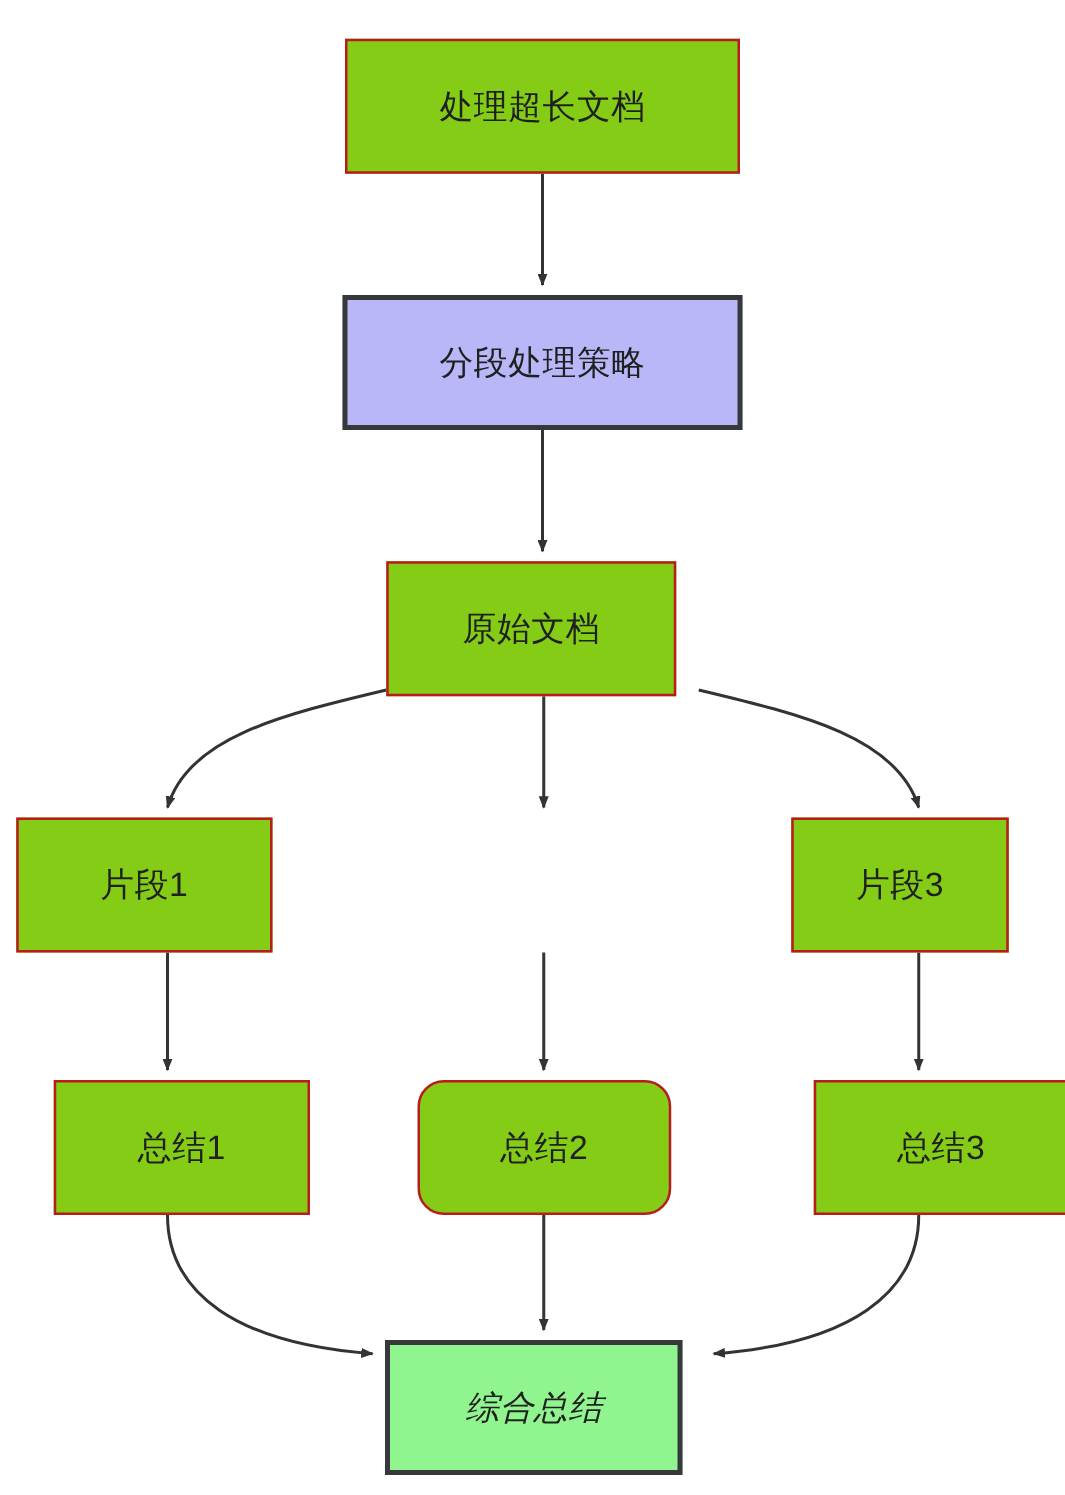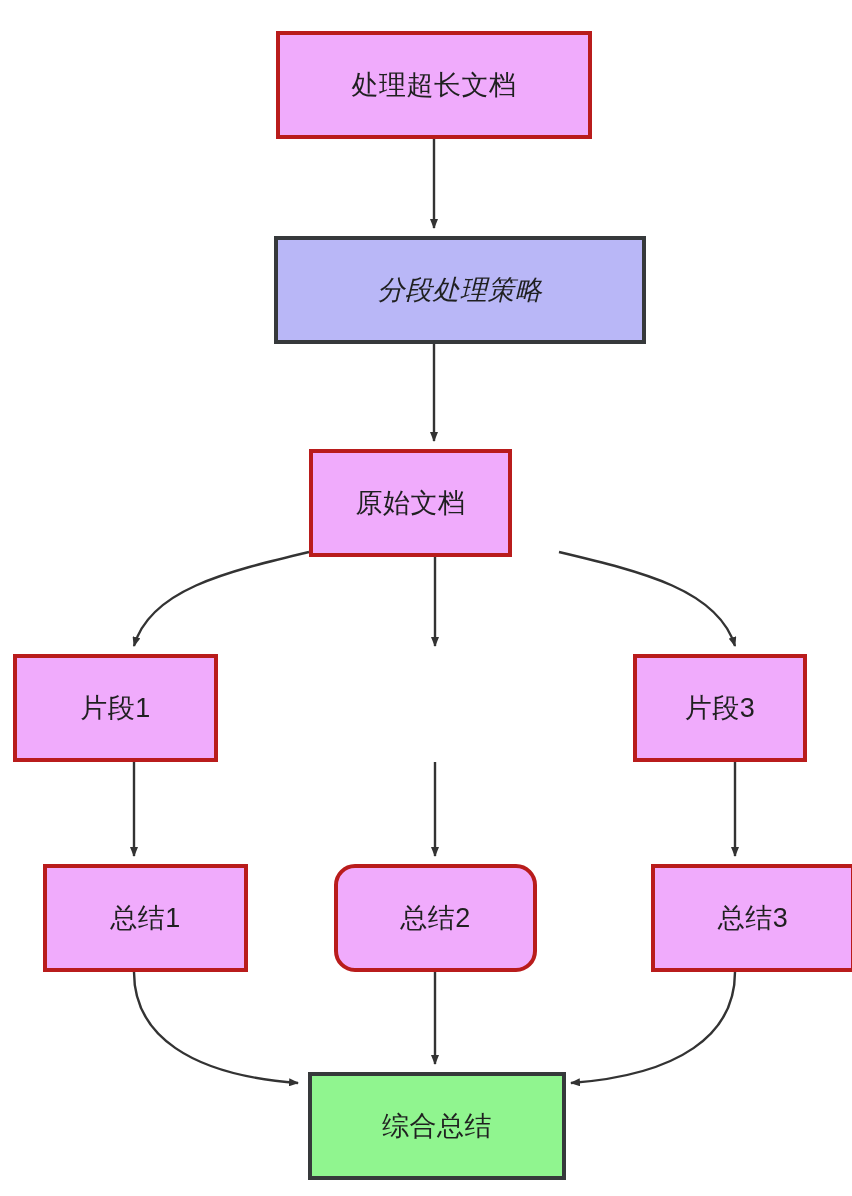--- a/index.html
+++ b/index.html
@@ -38,22 +38,22 @@
     text-align: center;
   }
   .node-label {
     font-size: 27px;
     line-height: 1.2;
     color: #1f2020;
     letter-spacing: 0.5px;
     white-space: nowrap;
   }
   .node.plain {
-    background: #f0abfc;
-    border: 4px solid #b91c1c;
+    background: #84cc16;
+    border: 2px solid #b91c1c;
   }
   .node.highlight {
     background: #b9b7f7;
     border: 4px solid #36393b;
   }
   .node.terminal {
     background: #90f58f;
     border: 4px solid #36393b;
   }
   .node.terminal .node-label,
@@ -93,25 +93,25 @@
 
     <path d="M435,972 L435,1064" fill="none" stroke="#333333" stroke-width="2.4" marker-end="url(#arrowhead)"></path>
 
     <path d="M735,972 C735,1035 679,1075 571,1083" fill="none" stroke="#333333" stroke-width="2.4" marker-end="url(#arrowhead)"></path>
   </svg>
 
   <div class="node plain" style="left:276px; top:31px; width:316px; height:108px;">
     <span class="node-label">处理超长文档</span>
   </div>
 
-  <div class="node highlight" style="left:274px; top:236px; width:372px; height:108px;font-style:italic;">
+  <div class="node highlight" style="left:274px; top:236px; width:320px; height:108px;">
     <span class="node-label">分段处理策略</span>
   </div>
 
-  <div class="node plain" style="left:309px; top:449px; width:203px; height:108px;">
+  <div class="node plain" style="left:309px; top:449px; width:232px; height:108px;">
     <span class="node-label">原始文档</span>
   </div>
 
   <div class="node plain" style="left:13px; top:654px; width:205px; height:108px;">
     <span class="node-label">片段1</span>
   </div>
 
 
   <div class="node plain" style="left:633px; top:654px; width:174px; height:108px;">
     <span class="node-label">片段3</span>
@@ -122,17 +122,17 @@
   </div>
 
   <div class="node plain" style="left:334px; top:864px; width:203px; height:108px;border-radius:21px;">
     <span class="node-label">总结2</span>
   </div>
 
   <div class="node plain" style="left:651px; top:864px; width:204px; height:108px;">
     <span class="node-label">总结3</span>
   </div>
 
-  <div class="node terminal" style="left:308px; top:1072px; width:258px; height:108px;">
+  <div class="node terminal" style="left:308px; top:1072px; width:238px; height:108px;font-style:italic;">
     <span class="node-label">综合总结</span>
   </div>
 
 </div>
 
 </body></html>

